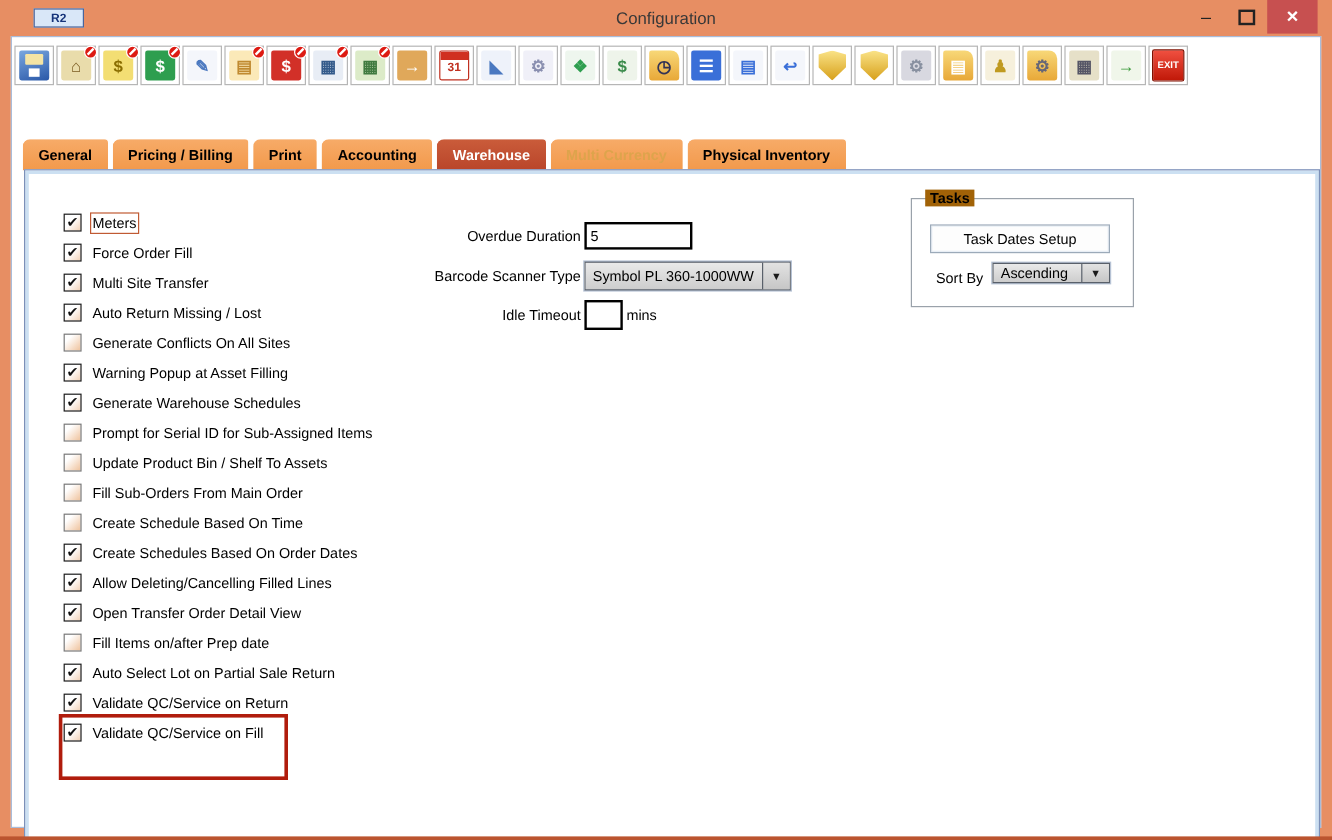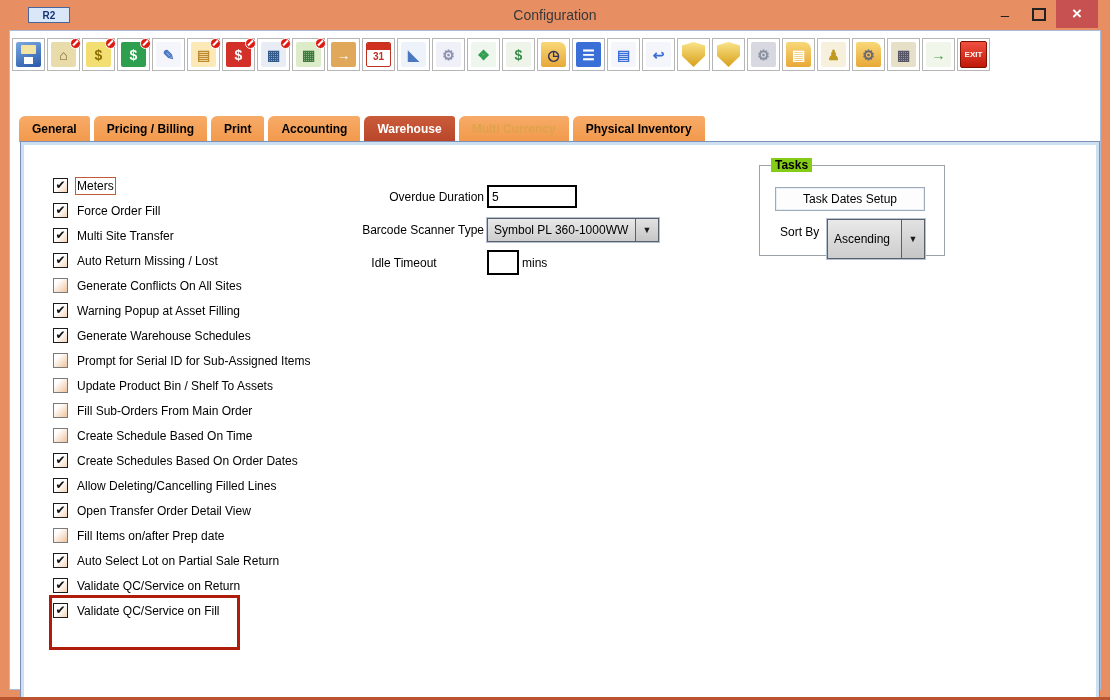--- a/index.html
+++ b/index.html
@@ -59,21 +59,21 @@
   
   .flabel{position:absolute;width:160px;text-align:right;font-size:12px;color:#000;}
   .tinput{position:absolute;border:2px solid #000;background:#fff;font-family:"Liberation Sans",sans-serif;font-size:12px;padding:0 3px;box-sizing:border-box;}
   .dd{position:absolute;display:flex;align-items:center;background:linear-gradient(#e9e9e9,#cdcdcd);border:1px solid #59606a;box-shadow:0 0 0 1px #b6c2d4;box-sizing:border-box;}
   .dd .val{padding-left:6px;font-size:12px;color:#000;white-space:nowrap;}
   .dd .arrowbtn{margin-left:auto;width:22px;align-self:stretch;border-left:1px solid #59606a;display:flex;align-items:center;justify-content:center;font-size:9px;color:#1a1a1a;background:linear-gradient(#e2e2e2,#c6c6c6);}
   .suffix{position:absolute;font-size:12px;color:#000;}
 
   
   .group{position:absolute;left:738px;top:23px;width:186px;height:91px;border:1px solid #9aa2aa;box-sizing:border-box;}
-  .group .gtitle{position:absolute;top:-8px;left:11px;background:#84cc16;padding:0 4px;font-size:12px;font-weight:bold;color:#000;}
+  .group .gtitle{position:absolute;top:-8px;left:11px;background:#a16207;padding:0 4px;font-size:12px;font-weight:bold;color:#000;}
   .gbutton{position:absolute;left:15px;top:21px;width:150px;height:24px;background:#fdfdfd;border:1px solid #9caab9;box-shadow:inset 0 0 0 1px #e8eef5;display:flex;align-items:center;justify-content:center;font-size:12px;color:#000;box-sizing:border-box;}
   .sortlabel{position:absolute;left:20px;top:59px;font-size:12px;color:#000;text-align:right;}
 </style>
 </head>
 <body>
 
 <div class="window">
 
   <div class="titlebar">
     <div class="app-icon">R2</div>
@@ -358,29 +358,29 @@
 
       <div class="flabel" style="left:303px;top:48px;">Overdue Duration</div>
       <input class="tinput" style="left: 466px; top: 43px; width: 90px; height: 23px;" value="5">
 
       <div class="flabel" style="left:303px;top:81px;">Barcode Scanner Type</div>
       <div class="dd" style="left:466px;top:76px;width:172px;height:24px;">
         <span class="val">Symbol PL 360-1000WW</span>
         <span class="arrowbtn">▼</span>
       </div>
 
-      <div class="flabel" style="left:303px;top:114px;text-align:center;">Idle Timeout</div>
+      <div class="flabel" style="left:303px;top:114px;">Idle Timeout</div>
       <input class="tinput" style="left: 466px; top: 108px; width: 32px; height: 25px;" value="">
       <span class="suffix" style="left:501px;top:114px;">mins</span>
 
       <div class="group">
         <span class="gtitle">Tasks</span>
         <div class="gbutton">Task Dates Setup</div>
         <span class="sortlabel">Sort By</span>
-        <div class="dd" style="left:67px;top:53px;width:98px;height:40px;">
+        <div class="dd" style="left:67px;top:53px;width:98px;height:17px;">
           <span class="val">Ascending</span>
           <span class="arrowbtn">▼</span>
         </div>
       </div>
 
     </div>
   </div>
 
   <div class="bottom-shade"></div>
 </div>

